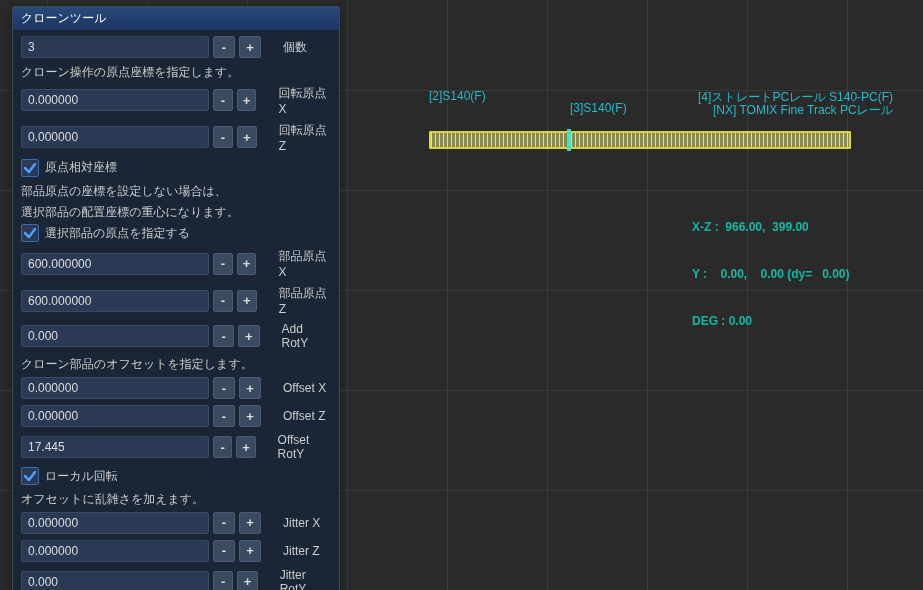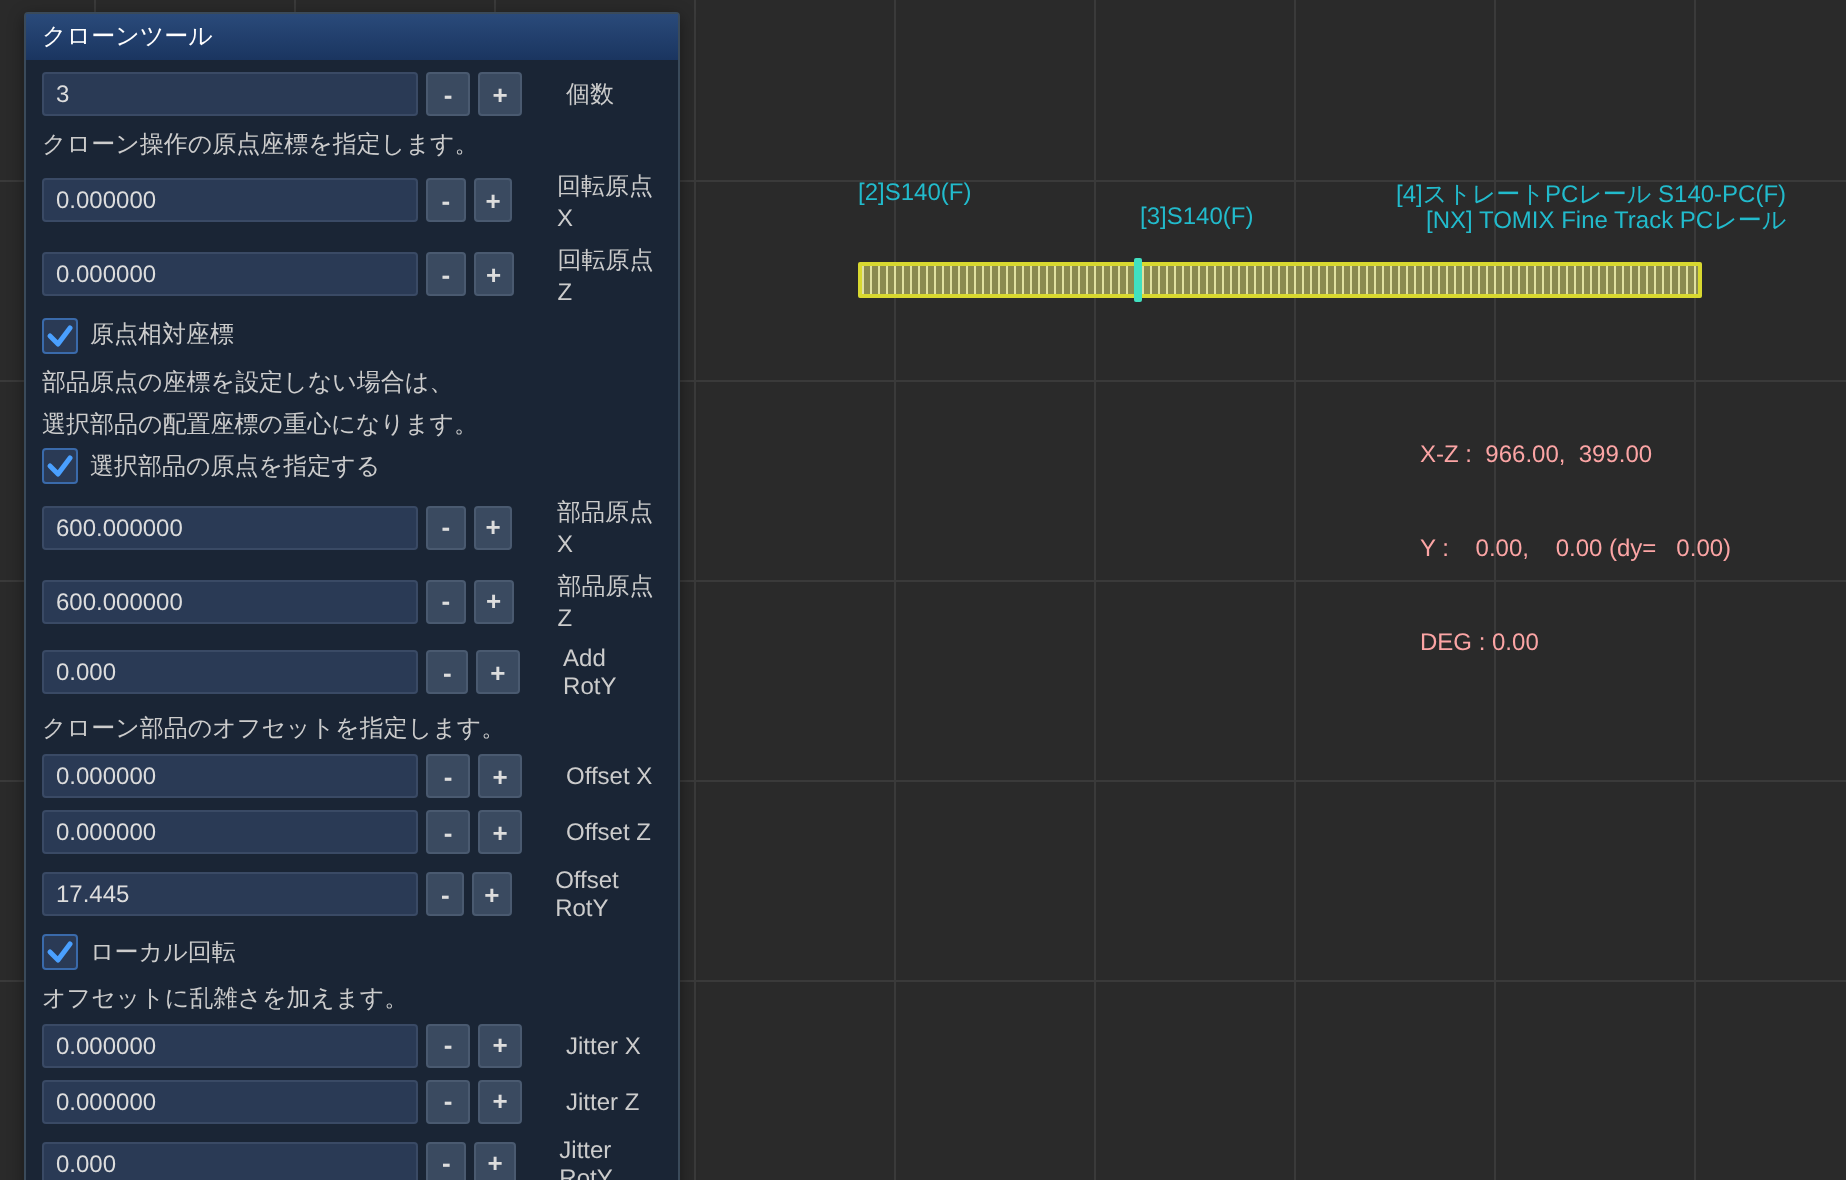--- a/index.html
+++ b/index.html
@@ -156,26 +156,27 @@
   position: absolute;
   left: 138px;
   width: 4px;
   top: -2px;
   bottom: -2px;
   background: #40e0c0;
   border-radius: 1px;
 }
 .status {
   position: absolute;
-  left: 710px;
+  left: 692px;
   top: 189px;
-  color: #fca5a5;
+  color: #14b8a6;
   font-size: 12px;
   line-height: 1.3;
   white-space: pre;
+  font-weight: bold;
 }
 </style>
 </head>
 <body>
 
 <div class="grid-bg"></div>
 
 <div class="vp-label" style="left:429px;top:89px">[2]S140(F)</div>
 <div class="vp-label" style="left:570px;top:101px">[3]S140(F)</div>
 <div class="vp-label" style="left:698px;top:89px">[4]ストレートPCレール S140-PC(F)</div>

